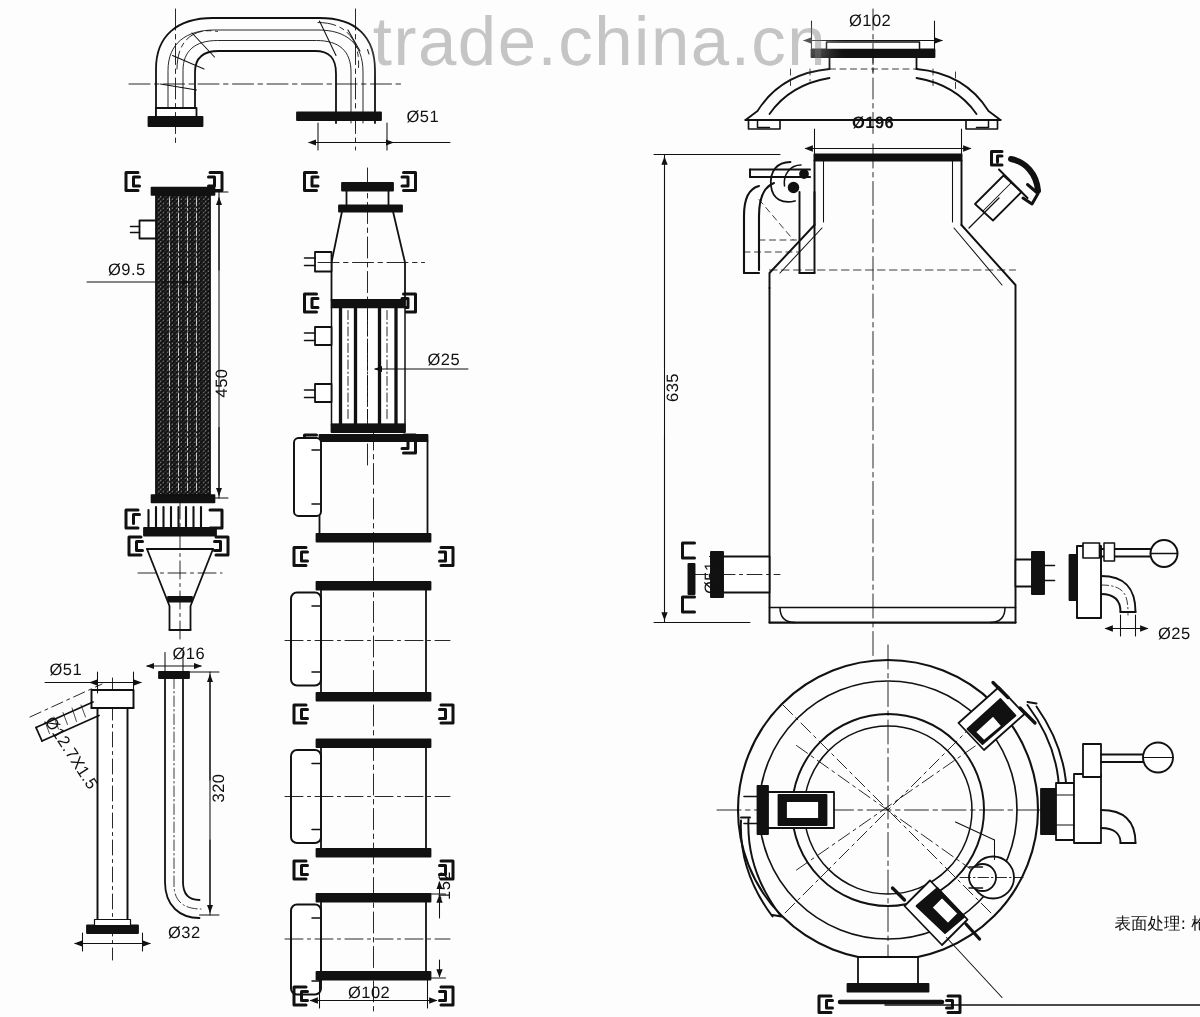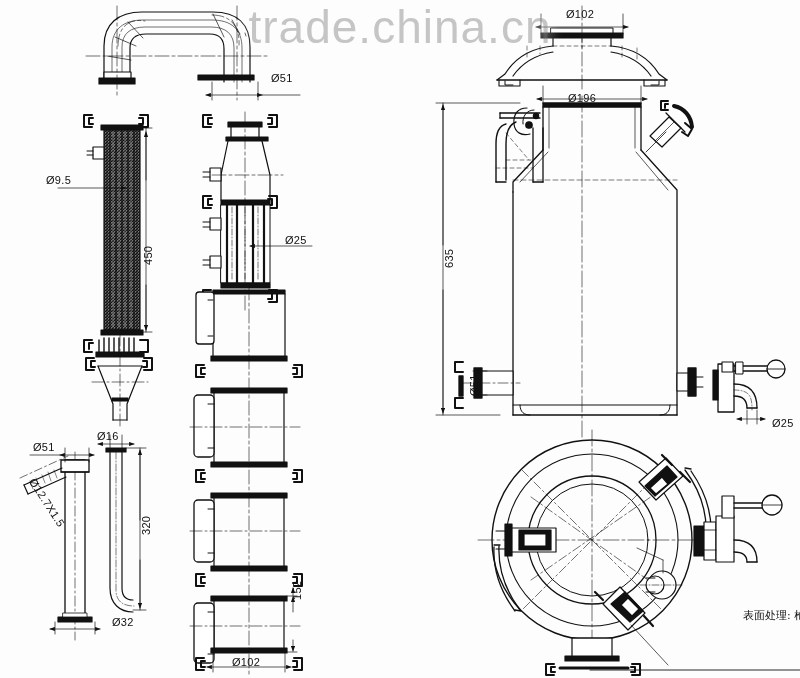--- a/index.html
+++ b/index.html
@@ -591,32 +591,32 @@
     </g>
 
     <g stroke-width="0.9">
       <path d="M590,670 L800,670"></path>
     </g>
 
   </svg>
 
   <div>
     <span class="dimtxt" style="left:271px;top:72px;">Ø51</span>
-    <span class="dimtxt" style="left:46px;top:174px;">Ø9.5</span>
+    <span class="dimtxt" style="left:72px;top:174px;">Ø9.5</span>
     <span class="dimtxt v" style="left:142px;top:265px;">450</span>
     <span class="dimtxt" style="left:285px;top:234px;">Ø25</span>
     <span class="dimtxt" style="left:33px;top:441px;">Ø51</span>
     <span class="dimtxt d127" style="left:37px;top:476px;">Ø12.7X1.5</span>
-    <span class="dimtxt" style="left:97px;top:430px;">Ø16</span>
+    <span class="dimtxt" style="left:115px;top:430px;">Ø16</span>
     <span class="dimtxt v" style="left:140px;top:535px;">320</span>
     <span class="dimtxt" style="left:112px;top:616px;">Ø32</span>
     <span class="dimtxt v" style="left:291px;top:600px;">152</span>
     <span class="dimtxt" style="left:232px;top:656px;">Ø102</span>
     <span class="dimtxt" style="left:566px;top:8px;">Ø102</span>
-    <span class="dimtxt" style="left:568px;top:92px;">Ø196</span>
+    <span class="dimtxt" style="left:568px;top:76px;font-weight:bold;">Ø196</span>
     <span class="dimtxt v" style="left:443px;top:268px;">635</span>
     <span class="dimtxt v" style="left:468px;top:396px;">Ø51</span>
     <span class="dimtxt" style="left:772px;top:417px;">Ø25</span>
   </div>
 
   <span class="cjk" style="left:743px;top:608px;">表面处理: 枪</span>
 
   <div class="wm">
     <span>trade.china.cn</span>
   </div>

